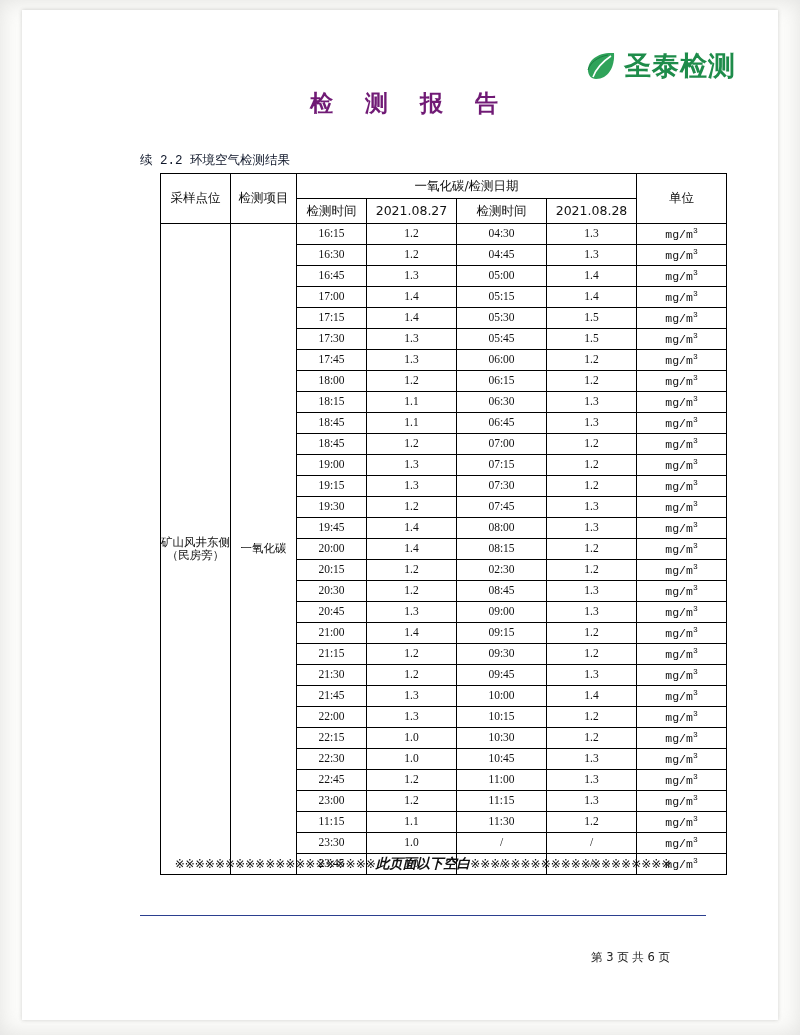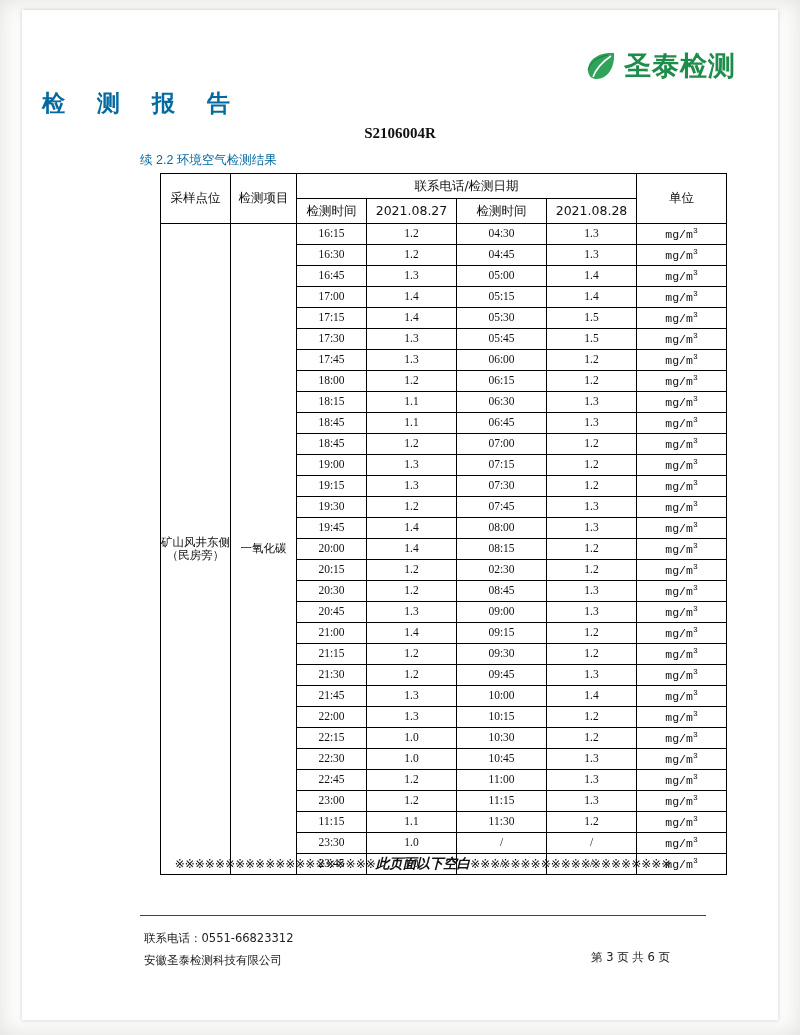--- a/index.html
+++ b/index.html
@@ -60,47 +60,47 @@
     letter-spacing: 1px;
     white-space: nowrap;
   }
 
   
   .doc-title {
     position: absolute;
     left: 0;
     right: 0;
     top: 78px;
-    text-align: left;
+    text-align: center;
     font-family: "DejaVu Sans", sans-serif;
     font-size: 23px;
     font-weight: bold;
     letter-spacing: 12px;
-    color: #0369a1;
+    color: #701a75;
     padding-left: 20px;
   }
   .doc-code {
     position: absolute;
     left: 0;
     right: 0;
     top: 115px;
     text-align: center;
     font-family: "Liberation Serif", serif;
     font-size: 15px;
     font-weight: bold;
     color: #111;
   }
 
   .section-label {
     position: absolute;
     left: 118px;
     top: 142px;
     font-size: 12.5px;
-    color: #0369a1;
-    font-family: Liberation Sans, sans-serif;
+    color: #0f172a;
+    font-family: Liberation Mono, monospace;
   }
 
   
   table.report {
     position: absolute;
     left: 118px;
     top: 163px;
     width: 566px;
     border-collapse: collapse;
     table-layout: fixed;
@@ -194,38 +194,37 @@
         <svg width="34" height="34" viewBox="0 0 34 34">
           <path d="M30 4 C14 3 4 11 4 21 C4 26 7 30 12 30 C24 30 31 18 30 4 Z" fill="#2fa35a"></path>
           <path d="M27 7 C18 13 12 20 9 28" stroke="#ffffff" stroke-width="1.6" fill="none"></path>
           <path d="M4 21 C6 14 13 8 24 6" stroke="#1b7d41" stroke-width="1" fill="none"></path>
         </svg>
       </span>
       <span class="logo-text">圣泰检测</span>
     </div>
 
     <div class="doc-title">检 测 报 告</div>
-    <div class="doc-code">S2106004R</div>
     <div class="section-label">续 2.2 环境空气检测结果</div>
 
     <table class="report">
       <colgroup>
         <col style="width:70px">
         <col style="width:66px">
         <col style="width:70px">
         <col style="width:90px">
         <col style="width:90px">
         <col style="width:90px">
         <col style="width:90px">
       </colgroup>
       <thead>
         <tr>
           <th class="hdr" rowspan="2">采样点位</th>
           <th class="hdr" rowspan="2">检测项目</th>
-          <th class="hdr" colspan="4">联系电话/检测日期</th>
+          <th class="hdr" colspan="4">一氧化碳/检测日期</th>
           <th class="hdr" rowspan="2">单位</th>
         </tr>
         <tr>
           <th class="hdr">检测时间</th>
           <th class="hdr">2021.08.27</th>
           <th class="hdr">检测时间</th>
           <th class="hdr">2021.08.28</th>
         </tr>
       </thead>
       <tbody>
@@ -449,20 +448,16 @@
             <td class="unit"><span>mg/m</span><sup>3</sup></td>
           </tr>
         </tbody>
     </table>
 
     <div class="blank-note">
       <span>※※※※※※※※※※※※※※※※※※※※</span><b>此页面以下空白</b><span>※※※※※※※※※※※※※※※※※※※※</span>
     </div>
 
     <div class="footer-rule"></div>
-    <div class="footer-left">
-      <div>联系电话：0551-66823312</div>
-      <div>安徽圣泰检测科技有限公司</div>
-    </div>
     <div class="footer-right">第 3 页  共 6 页</div>
 
   </div>
 </div>
 
 </body></html>

